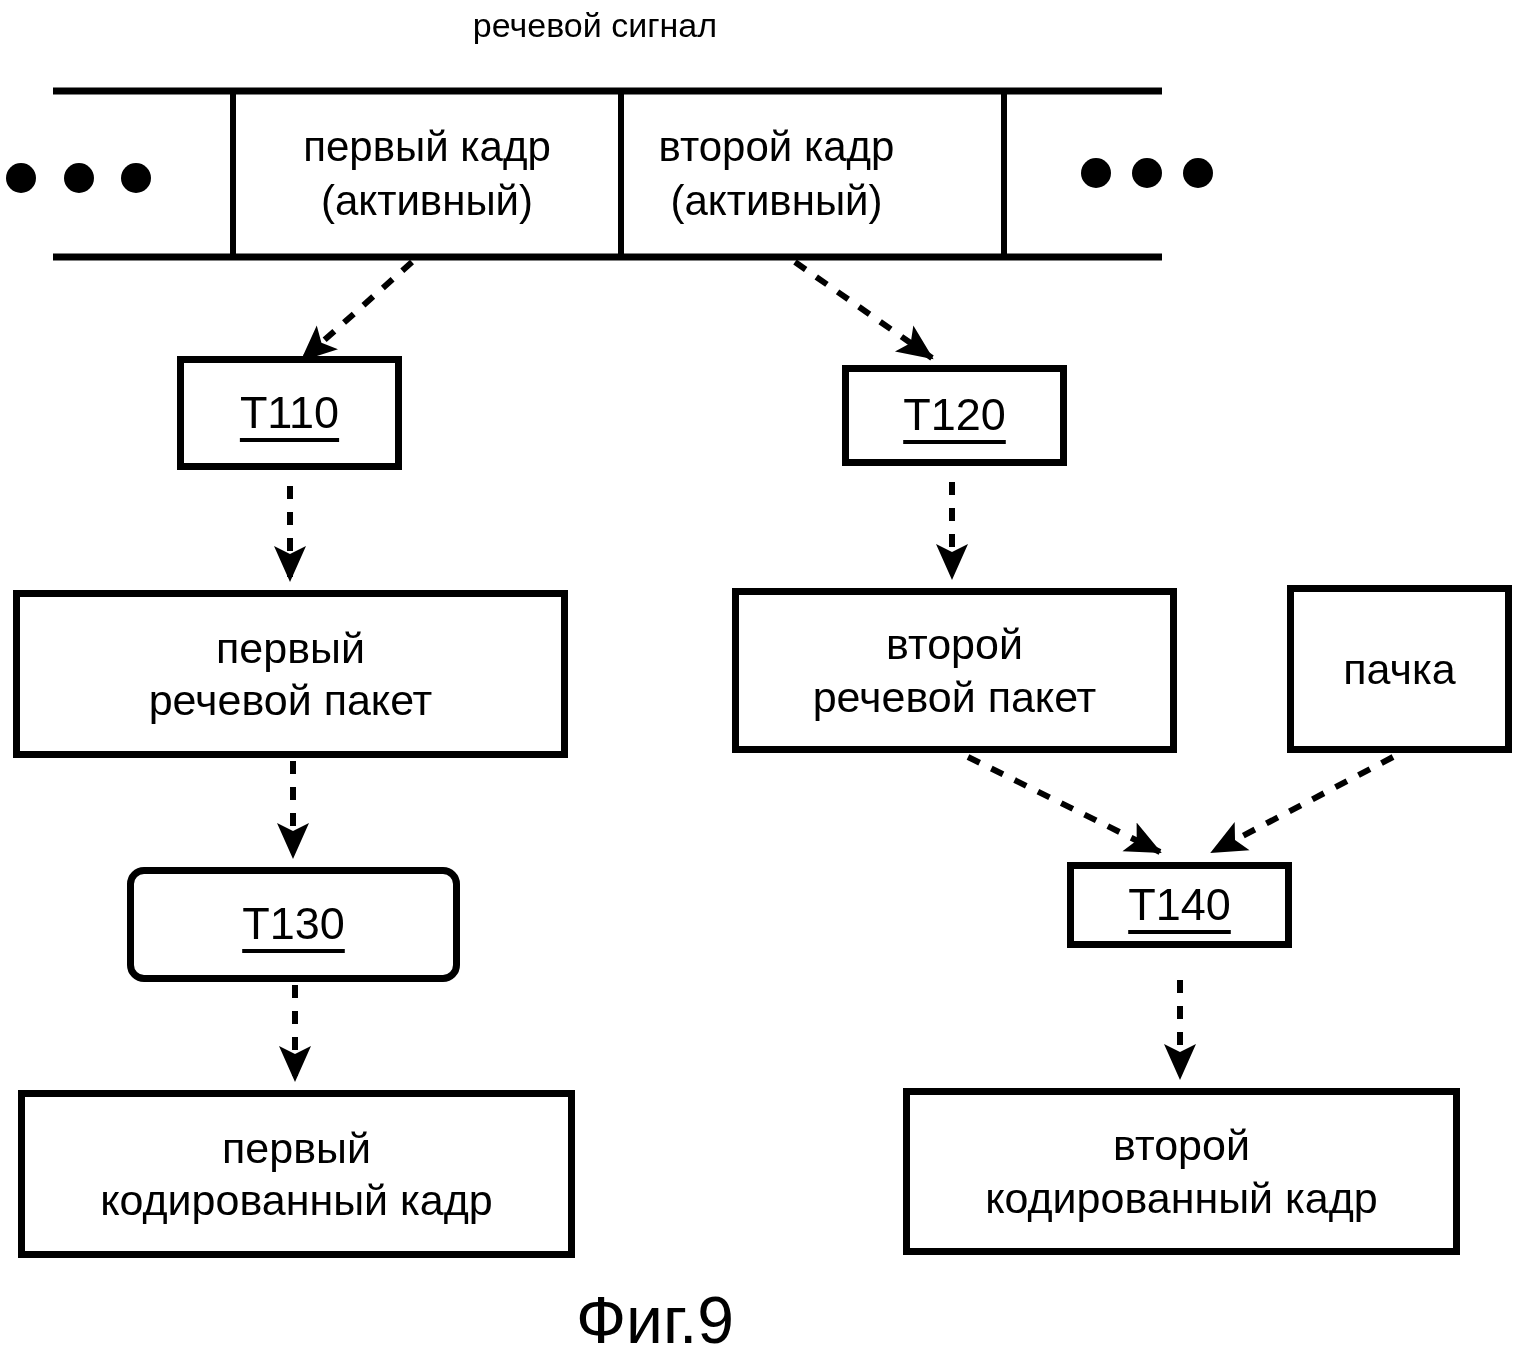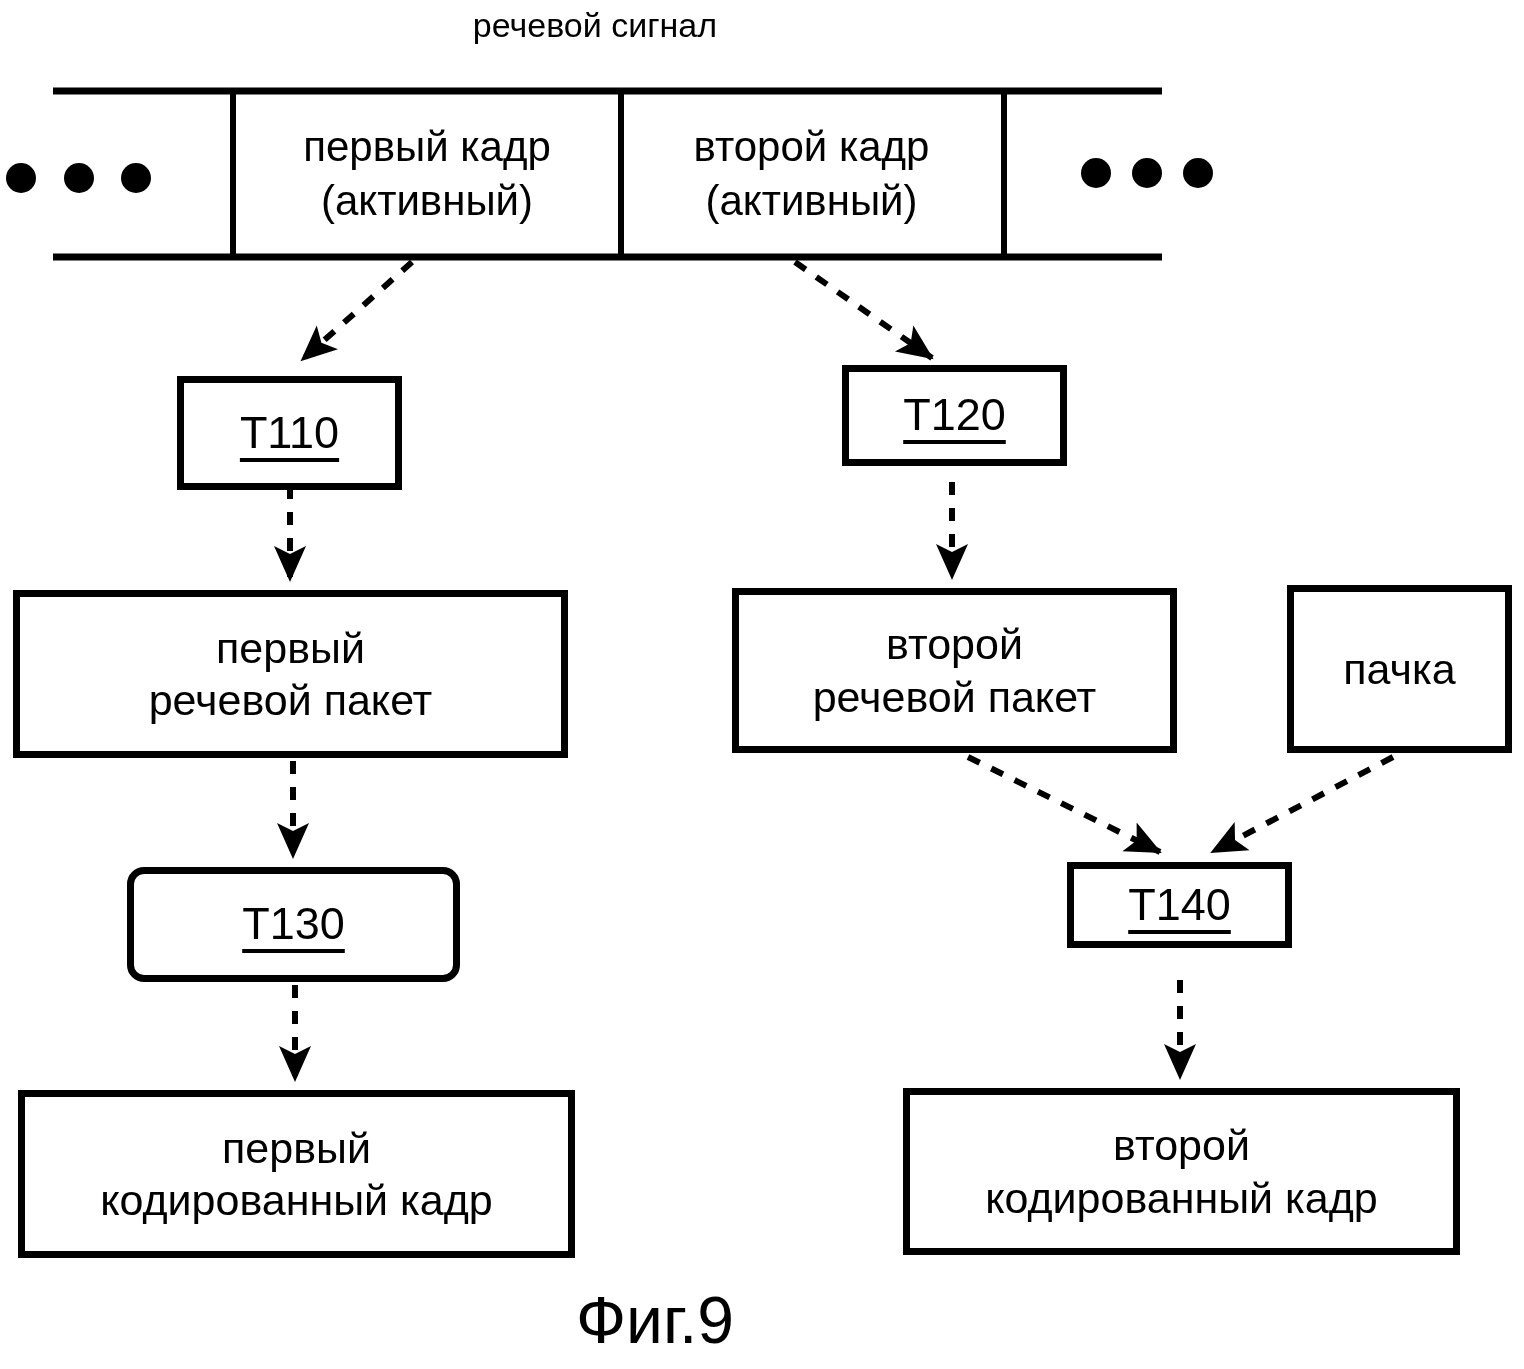--- a/index.html
+++ b/index.html
@@ -97,26 +97,26 @@
       <line x1="1180" y1="980" x2="1180" y2="1078" marker-end="url(#arrow)"></line>
     </g>
   </svg>
 
   <div class="figure-title">речевой сигнал</div>
 
   <div class="frame-cell" style="left:233px;top:91px;width:388px;height:166px;">
     <span>первый кадр</span>
     <span>(активный)</span>
   </div>
-  <div class="frame-cell" style="left:620px;top:91px;width:383px;height:166px;">
+  <div class="frame-cell" style="left:585px;top:91px;width:383px;height:166px;">
     <span>второй кадр</span>
     <span>(активный)</span>
   </div>
 
-  <div class="box" style="left:177px;top:376px;width:225px;height:114px;">
+  <div class="box" style="left:177px;top:356px;width:225px;height:114px;">
     <span class="tlabel">T110</span>
   </div>
 
   <div class="box" style="left:842px;top:365px;width:225px;height:101px;justify-content:center;">
     <span class="tlabel">T120</span>
   </div>
 
   <div class="box" style="left:13px;top:590px;width:555px;height:168px;">
     <span>первый</span>
     <span>речевой пакет</span>

